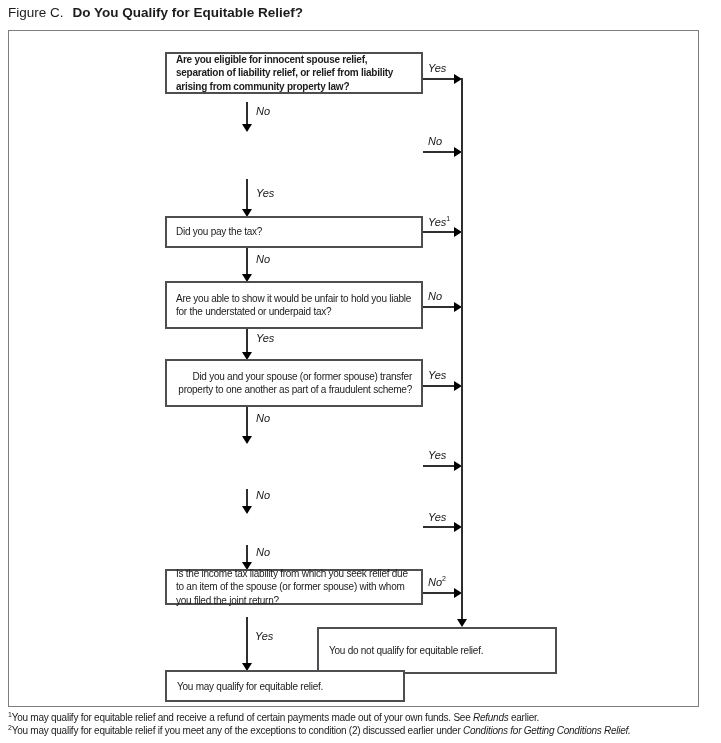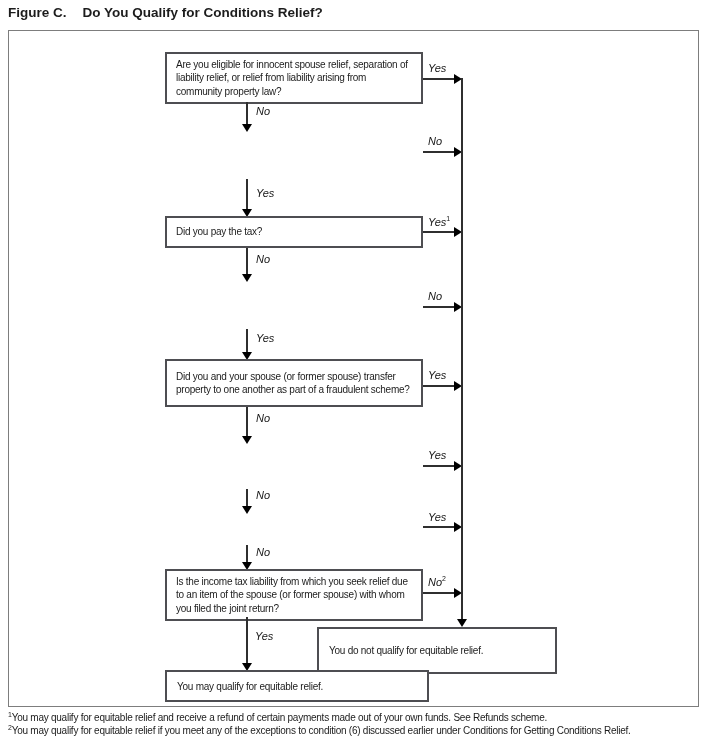--- a/index.html
+++ b/index.html
@@ -1,21 +1,21 @@
 <!DOCTYPE html>
 <html><head>
 <meta charset="utf-8">
 <style>
   html,body { margin:0; padding:0; background:#fff; }
   .page {
     position:relative; width:721px; height:743px; background:#ffffff;
     font-family:"Liberation Sans", sans-serif; color:#1c1c1c; overflow:hidden;
   }
   .title { position:absolute; left:8px; top:5px; font-size:13.5px; white-space:nowrap; }
-  .title .prefix { font-weight:bold; margin-right:16px; }
+  .title .prefix { font-weight:normal; margin-right:9px; }
   .title .main { font-weight:bold; }
   .frame {
     position:absolute; left:8px; top:30px; width:691px; height:677px;
     border:1.5px solid #7d7d7d; box-sizing:border-box; background:#fff;
   }
   .start {
     position:absolute; left:180px; top:33px; width:180px; text-align:center;
     font-size:11px; font-weight:bold; font-style:italic; white-space:nowrap;
   }
   .qbox {
@@ -41,35 +41,35 @@
     border-top:5px solid transparent; border-bottom:5px solid transparent;
     border-left:8px solid #000;
   }
   .lbl { position:absolute; font-style:italic; font-size:11px; white-space:nowrap; color:#161616; }
   .lbl sup { font-size:7px; font-style:normal; }
   .fnote {
     position:absolute; left:8px; font-size:10px; letter-spacing:-0.25px;
     white-space:nowrap; color:#1c1c1c;
   }
   .fnote sup { font-size:7px; }
-  .fnote .it { }
+  .fnote .it { font-style:italic; }
 </style>
 </head>
 <body>
 
 <div class="page">
 
   <div class="title">
-    <span class="prefix">Figure C.</span><span class="main">Do You Qualify for Conditions Relief?</span>
+    <span class="prefix">Figure C.</span><span class="main">Do You Qualify for Equitable Relief?</span>
   </div>
 
   <div class="frame"></div>
 
 
-  <div class="qbox" style="top:52px;height:52px;">
+  <div class="qbox" style="top:52px;height:42px;font-weight:bold;">
     <span>Are you eligible for innocent spouse relief, separation of liability relief, or relief from liability arising from community property law?</span>
   </div>
   <div class="lbl" style="left:428px;top:61px;"><span>Yes</span><sup></sup></div>
   <div class="hseg" style="left:423px;top:78px;width:32px;"></div>
   <div class="arr-r" style="left:454px;top:74px;"></div>
   <div class="vseg" style="left:246px;top:102px;height:22px;"></div>
   <div class="arr-d" style="left:242px;top:124px;"></div>
   <div class="lbl" style="left:256px;top:105px;">No</div>
 
   <div class="lbl" style="left:428px;top:134px;"><span>No</span><sup></sup></div>
@@ -82,28 +82,31 @@
   <div class="qbox" style="top:216px;height:32px;text-align:center;">
     <span>Did you pay the tax?</span>
   </div>
   <div class="lbl" style="left:428px;top:215px;"><span>Yes</span><sup>1</sup></div>
   <div class="hseg" style="left:423px;top:231px;width:32px;"></div>
   <div class="arr-r" style="left:454px;top:227px;"></div>
   <div class="vseg" style="left:246px;top:248px;height:26px;"></div>
   <div class="arr-d" style="left:242px;top:274px;"></div>
   <div class="lbl" style="left:256px;top:253px;">No</div>
 
+  <div class="qbox" style="top:281px;height:48px;">
+    <span>Are you able to show it would be unfair to hold you liable for the understated or underpaid tax?</span>
+  </div>
   <div class="lbl" style="left:428px;top:289px;"><span>No</span><sup></sup></div>
   <div class="hseg" style="left:423px;top:306px;width:32px;"></div>
   <div class="arr-r" style="left:454px;top:302px;"></div>
   <div class="vseg" style="left:246px;top:329px;height:23px;"></div>
   <div class="arr-d" style="left:242px;top:352px;"></div>
   <div class="lbl" style="left:256px;top:332px;">Yes</div>
 
-  <div class="qbox" style="top:359px;height:48px;">
+  <div class="qbox" style="top:359px;height:48px;text-align:right;">
     <span>Did you and your spouse (or former spouse) transfer property to one another as part of a fraudulent scheme?</span>
   </div>
   <div class="lbl" style="left:428px;top:368px;"><span>Yes</span><sup></sup></div>
   <div class="hseg" style="left:423px;top:385px;width:32px;"></div>
   <div class="arr-r" style="left:454px;top:381px;"></div>
   <div class="vseg" style="left:246px;top:407px;height:29px;"></div>
   <div class="arr-d" style="left:242px;top:436px;"></div>
   <div class="lbl" style="left:256px;top:412px;">No</div>
 
   <div class="lbl" style="left:428px;top:448px;"><span>Yes</span><sup></sup></div>
@@ -113,36 +116,36 @@
   <div class="arr-d" style="left:242px;top:506px;"></div>
   <div class="lbl" style="left:256px;top:489px;">No</div>
 
   <div class="lbl" style="left:428px;top:510px;"><span>Yes</span><sup></sup></div>
   <div class="hseg" style="left:423px;top:526px;width:32px;"></div>
   <div class="arr-r" style="left:454px;top:522px;"></div>
   <div class="vseg" style="left:246px;top:545px;height:17px;"></div>
   <div class="arr-d" style="left:242px;top:562px;"></div>
   <div class="lbl" style="left:256px;top:546px;">No</div>
 
-  <div class="qbox" style="top:569px;height:52px;">
+  <div class="qbox" style="top:569px;height:36px;">
     <span>Is the income tax liability from which you seek relief due to an item of the spouse (or former spouse) with whom you filed the joint return?</span>
   </div>
   <div class="lbl" style="left:428px;top:575px;"><span>No</span><sup>2</sup></div>
   <div class="hseg" style="left:423px;top:592px;width:32px;"></div>
   <div class="arr-r" style="left:454px;top:588px;"></div>
   <div class="vseg" style="left:246px;top:617px;height:46px;"></div>
   <div class="arr-d" style="left:242px;top:663px;"></div>
   <div class="lbl" style="left:255px;top:630px;">Yes</div>
 
   <div class="vseg" style="left:461px;top:78px;height:541px;"></div>
   <div class="arr-d" style="left:457px;top:619px;"></div>
 
   <div class="obox" style="left:317px;top:627px;width:240px;height:47px;">
     <span>You do not qualify for equitable relief.</span>
   </div>
-  <div class="obox" style="left:165px;top:670px;width:264px;height:32px;">
+  <div class="obox" style="left:165px;top:670px;width:240px;height:32px;">
     <span>You may qualify for equitable relief.</span>
   </div>
 
-  <div class="fnote" style="top:711px;"><sup>1</sup><span>You may qualify for equitable relief and receive a refund of certain payments made out of your own funds. See </span><span class="it">Refunds</span><span> scheme.</span></div>
-  <div class="fnote" style="top:724px;"><sup>2</sup><span>You may qualify for equitable relief if you meet any of the exceptions to condition (6) discussed earlier under </span><span class="it">Conditions for Getting Conditions Relief.</span><span></span></div>
+  <div class="fnote" style="top:711px;"><sup>1</sup><span>You may qualify for equitable relief and receive a refund of certain payments made out of your own funds. See </span><span class="it">Refunds</span><span> earlier.</span></div>
+  <div class="fnote" style="top:724px;"><sup>2</sup><span>You may qualify for equitable relief if you meet any of the exceptions to condition (2) discussed earlier under </span><span class="it">Conditions for Getting Conditions Relief.</span><span></span></div>
 
 </div>
 
 </body></html>

